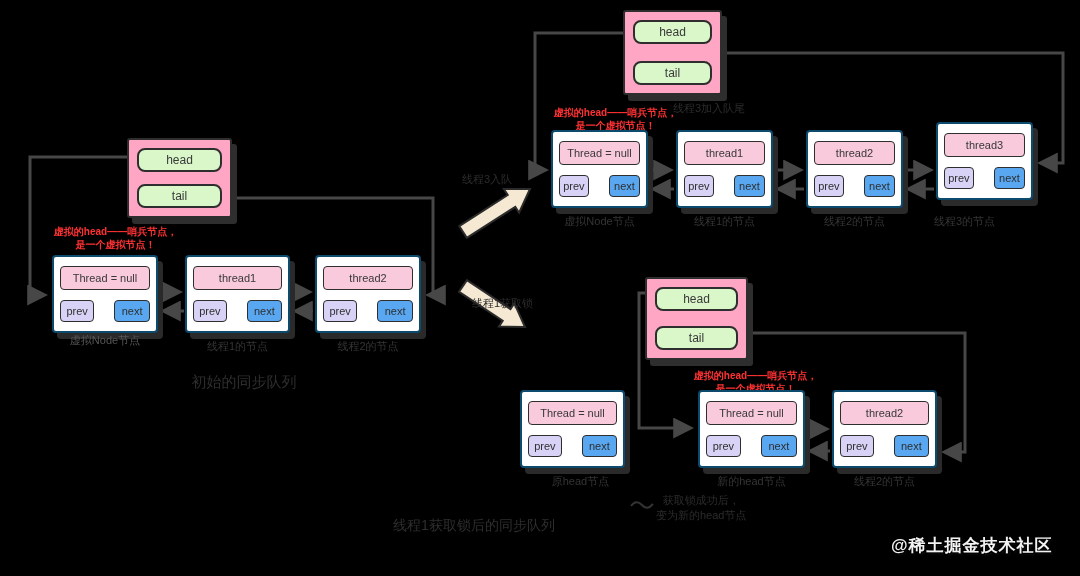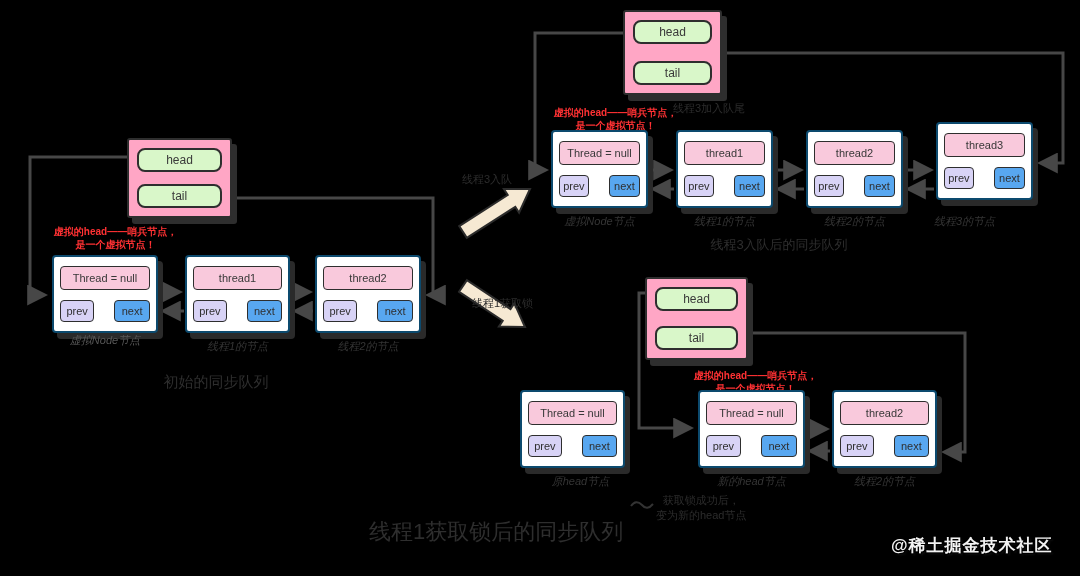--- a/index.html
+++ b/index.html
@@ -36,21 +36,21 @@
     display:flex;align-items:center;justify-content:center;font-size:11px;color:#2f2f2f;
   }
   .pbox{background:#d8d3f6;width:46%;}
   .nbox{background:#58a7f0;width:48%;margin-left:20px;}
   
   .rednote{
     position:absolute;color:#ff3133;font-weight:bold;font-size:10px;line-height:12.5px;
     text-align:center;white-space:nowrap;
   }
   .nodecap{
-    position:absolute;font-size:11px;color:#353535;text-align:center;white-space:nowrap;font-style:italic;
+    position:absolute;font-size:11px;color:#353535;text-align:center;white-space:nowrap;
   }
   .nodecap.lite{color:#575757;}
   .clustercap{position:absolute;color:#2e2e2e;text-align:center;white-space:nowrap;}
   .darklabel{position:absolute;color:#2c2c2c;font-size:11px;white-space:nowrap;}
   .watermark{
     position:absolute;left:891px;top:534px;font-size:17px;font-weight:bold;color:#f2f2f2;
     letter-spacing:1px;white-space:nowrap;
     text-shadow:1px 1px 0 #000,-1px -1px 0 #000,1px -1px 0 #000,-1px 1px 0 #000,2px 2px 2px #111;
   }
 </style>
@@ -125,21 +125,21 @@
   <div class="card" style="left:315px;top:255px;width:106px">
     <div class="tbox">thread2</div>
     <div class="pn">
       <div class="pbox">prev</div>
       <div class="nbox">next</div>
     </div>
   </div>
   <div class="nodecap lite" style="left:52px;top:333px;width:106px">虚拟Node节点</div>
   <div class="nodecap" style="left:185px;top:339px;width:105px">线程1的节点</div>
   <div class="nodecap" style="left:315px;top:339px;width:106px">线程2的节点</div>
-  <div class="clustercap" style="left:116px;top:373px;width:200px;font-size:15px">初始的同步队列</div>
+  <div class="clustercap" style="left:144px;top:373px;width:200px;font-size:15px">初始的同步队列</div>
 
   <div class="darklabel" style="left:462px;top:172px">线程3入队</div>
   <div class="darklabel" style="left:472px;top:296px">线程1获取锁</div>
 
   <div class="ht" style="left:623px;top:10px;width:99px;height:85px">
     <div class="ht-slot">head</div>
     <div class="ht-slot">tail</div>
   </div>
 
   <div class="rednote" style="left:548px;top:107px;width:135px">
@@ -173,21 +173,20 @@
     <div class="tbox">thread3</div>
     <div class="pn">
       <div class="pbox">prev</div>
       <div class="nbox">next</div>
     </div>
   </div>
   <div class="nodecap" style="left:551px;top:214px;width:97px">虚拟Node节点</div>
   <div class="nodecap" style="left:676px;top:214px;width:97px">线程1的节点</div>
   <div class="nodecap" style="left:806px;top:214px;width:97px">线程2的节点</div>
   <div class="nodecap" style="left:916px;top:214px;width:97px">线程3的节点</div>
-  <div class="clustercap" style="left:689px;top:236px;width:180px;font-size:13px">线程3入队后的同步队列</div>
 
   <div class="ht" style="left:645px;top:277px;width:103px;height:83px">
     <div class="ht-slot">head</div>
     <div class="ht-slot">tail</div>
   </div>
 
   <div class="rednote" style="left:688px;top:370px;width:135px">
     <div>虚拟的head——哨兵节点，</div>
     <div>是一个虚拟节点！</div>
   </div>
@@ -215,17 +214,17 @@
   </div>
   <div class="nodecap" style="left:528px;top:474px;width:105px">原head节点</div>
   <div class="nodecap" style="left:698px;top:474px;width:107px">新的head节点</div>
   <div class="nodecap" style="left:832px;top:474px;width:105px">线程2的节点</div>
 
   <div class="darklabel" style="left:656px;top:493px;text-align:center">
     <div>获取锁成功后，</div>
     <div>变为新的head节点</div>
   </div>
 
-  <div class="clustercap" style="left:369px;top:517px;width:240px;font-size:22px">线程1获取锁后的同步队列</div>
+  <div class="clustercap" style="left:354px;top:517px;width:240px;font-size:14px">线程1获取锁后的同步队列</div>
 
   <div class="watermark">@稀土掘金技术社区</div>
 
 </div>
 
 </body></html>

